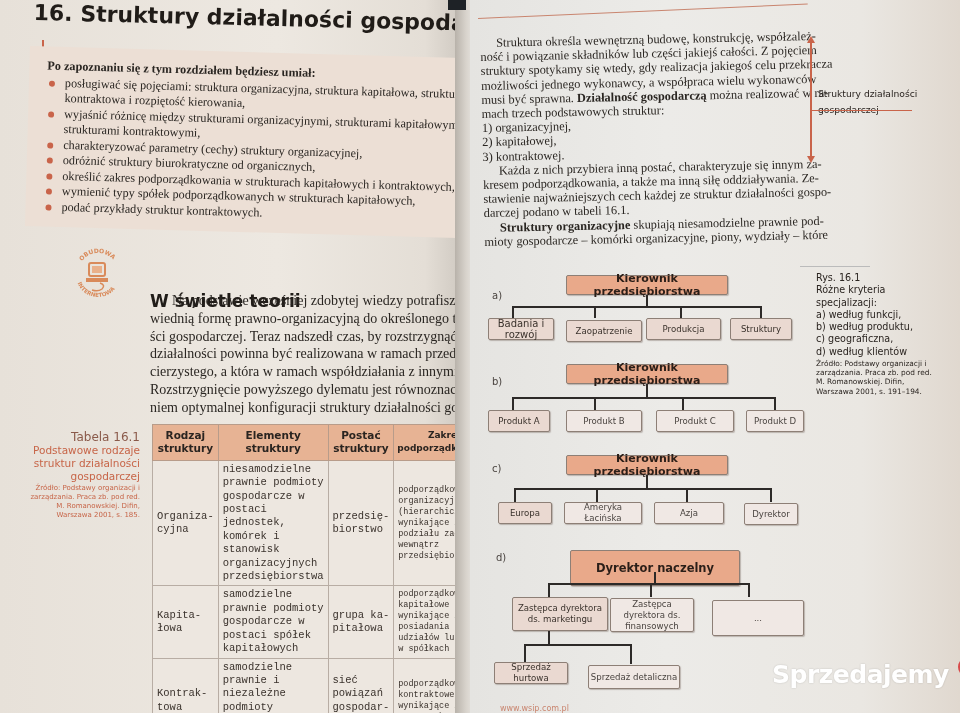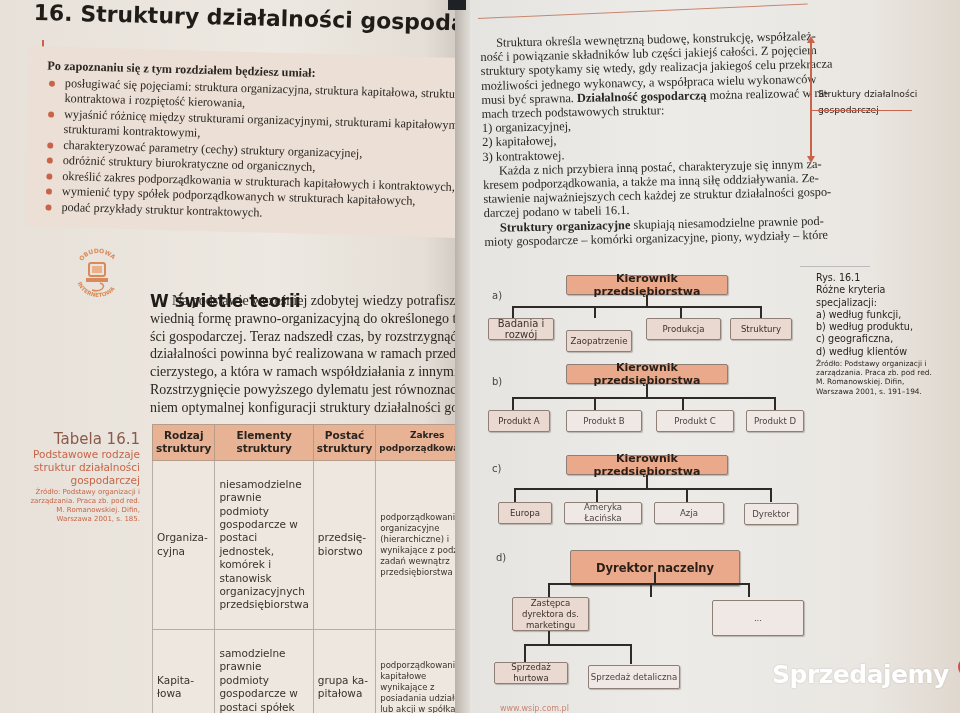--- a/index.html
+++ b/index.html
@@ -45,35 +45,35 @@
   .theory-text {
     position: absolute; left: 150px; top: 292px; width: 320px;
     font-size: 14px; line-height: 17.8px; white-space: nowrap;
   }
   .theory-text .line { display: block; }
 
   .table-caption {
     position: absolute; left: 20px; top: 430px; width: 120px; text-align: right;
     font-family: "DejaVu Sans", sans-serif; color: #c76548;
   }
-  .table-caption .tc-num { font-size: 15px; display: block; color: #8a5a4a; }
+  .table-caption .tc-num { font-size: 12px; display: block; color: #8a5a4a; }
   .table-caption .tc-title { font-size: 10.5px; display: block; line-height: 13px; }
   .table-caption .tc-source { font-size: 7px; display: block; line-height: 9px; margin-top: 1px; }
 
   .struct-table {
     position: absolute; left: 152px; top: 424px; width: 316px;
     border-collapse: collapse; font-family: "DejaVu Sans", sans-serif; font-size: 10.5px; line-height: 13.4px;
     color: #3a322c;
   }
   .struct-table th {
     background: #e7b394; font-weight: bold; text-align: center; padding: 4px 3px; border: 1px solid #b89c8a;
     vertical-align: middle; color: #2a2420;
   }
   .struct-table td {
-    border: 1px solid #b8ada4; padding: 17px 4px; vertical-align: middle; background: #ede7e0;
+    border: 1px solid #b8ada4; padding: 2px 4px; vertical-align: middle; background: #ede7e0; font-family: Liberation Mono, monospace;
   }
   .struct-table td.small { font-size: 8.5px; line-height: 11px; }
 
   
   .gutter {
     position: absolute; left: 455px; top: 0; width: 22px; height: 713px;
     background: linear-gradient(90deg, #b8b2aa 0%, #d8d3cc 50%, #eceae6 100%);
   }
 
   
@@ -289,21 +289,21 @@
 
       <div class="diag-label" style="left:22px; top:290px">a)</div>
       <div class="box head" style="left:96px; top:275px; width:162px; height:20px">Kierownik przedsiębiorstwa</div>
       <div class="conn" style="left:176px; top:295px; width:2px; height:12px"></div>
       <div class="conn" style="left:42px; top:306px; width:248px; height:2px"></div>
       <div class="conn" style="left:42px; top:306px; width:2px; height:12px"></div>
       <div class="conn" style="left:124px; top:306px; width:2px; height:12px"></div>
       <div class="conn" style="left:210px; top:306px; width:2px; height:12px"></div>
       <div class="conn" style="left:290px; top:306px; width:2px; height:12px"></div>
       <div class="box child" style="left:18px; top:318px; width:66px; height:22px; font-size:10px">Badania i rozwój</div>
-      <div class="box child" style="left:96px; top:330px; width:66px; height:22px">Zaopatrzenie</div>
+      <div class="box child" style="left:96px; top:320px; width:76px; height:22px">Zaopatrzenie</div>
       <div class="box child" style="left:176px; top:318px; width:75px; height:22px">Produkcja</div>
       <div class="box child" style="left:260px; top:318px; width:62px; height:22px">Struktury</div>
 
       <div class="diag-label" style="left:22px; top:376px">b)</div>
       <div class="box head" style="left:96px; top:364px; width:162px; height:20px">Kierownik przedsiębiorstwa</div>
       <div class="conn" style="left:176px; top:384px; width:2px; height:14px"></div>
       <div class="conn" style="left:42px; top:397px; width:264px; height:2px"></div>
       <div class="conn" style="left:42px; top:397px; width:2px; height:14px"></div>
       <div class="conn" style="left:124px; top:397px; width:2px; height:14px"></div>
       <div class="conn" style="left:212px; top:397px; width:2px; height:14px"></div>
@@ -326,21 +326,22 @@
       <div class="box child-light" style="left:184px; top:502px; width:70px; height:22px">Azja</div>
       <div class="box child-light" style="left:274px; top:503px; width:54px; height:22px">Dyrektor</div>
 
       <div class="diag-label" style="left:26px; top:552px">d)</div>
       <div class="box head" style="left:100px; top:550px; width:170px; height:36px; font-size:11.5px">Dyrektor naczelny</div>
       <div class="conn" style="left:184px; top:572px; width:2px; height:12px"></div>
       <div class="conn" style="left:78px; top:583px; width:200px; height:2px"></div>
       <div class="conn" style="left:78px; top:583px; width:2px; height:14px"></div>
       <div class="conn" style="left:180px; top:583px; width:2px; height:14px"></div>
       <div class="conn" style="left:278px; top:583px; width:2px; height:14px"></div>
-      <div class="box child" style="left:42px; top:597px; width:77px; height:34px">Zastępca dyrektora ds. marketingu</div>
+      <div class="box child" style="left:42px; top:597px; width:96px; height:34px">Zastępca dyrektora ds. marketingu</div>
+      <div class="box child-light" style="left:140px; top:598px; width:84px; height:34px">Zastępca dyrektora ds. finansowych</div>
       <div class="box child-light" style="left:242px; top:600px; width:92px; height:36px">...</div>
       <div class="conn" style="left:78px; top:631px; width:2px; height:14px"></div>
       <div class="conn" style="left:54px; top:644px; width:108px; height:2px"></div>
       <div class="conn" style="left:54px; top:644px; width:2px; height:18px"></div>
       <div class="conn" style="left:160px; top:644px; width:2px; height:20px"></div>
       <div class="box child" style="left:24px; top:662px; width:74px; height:22px">Sprzedaż hurtowa</div>
       <div class="box child-light" style="left:118px; top:665px; width:92px; height:24px">Sprzedaż detaliczna</div>
     </div>
   </div>
 

